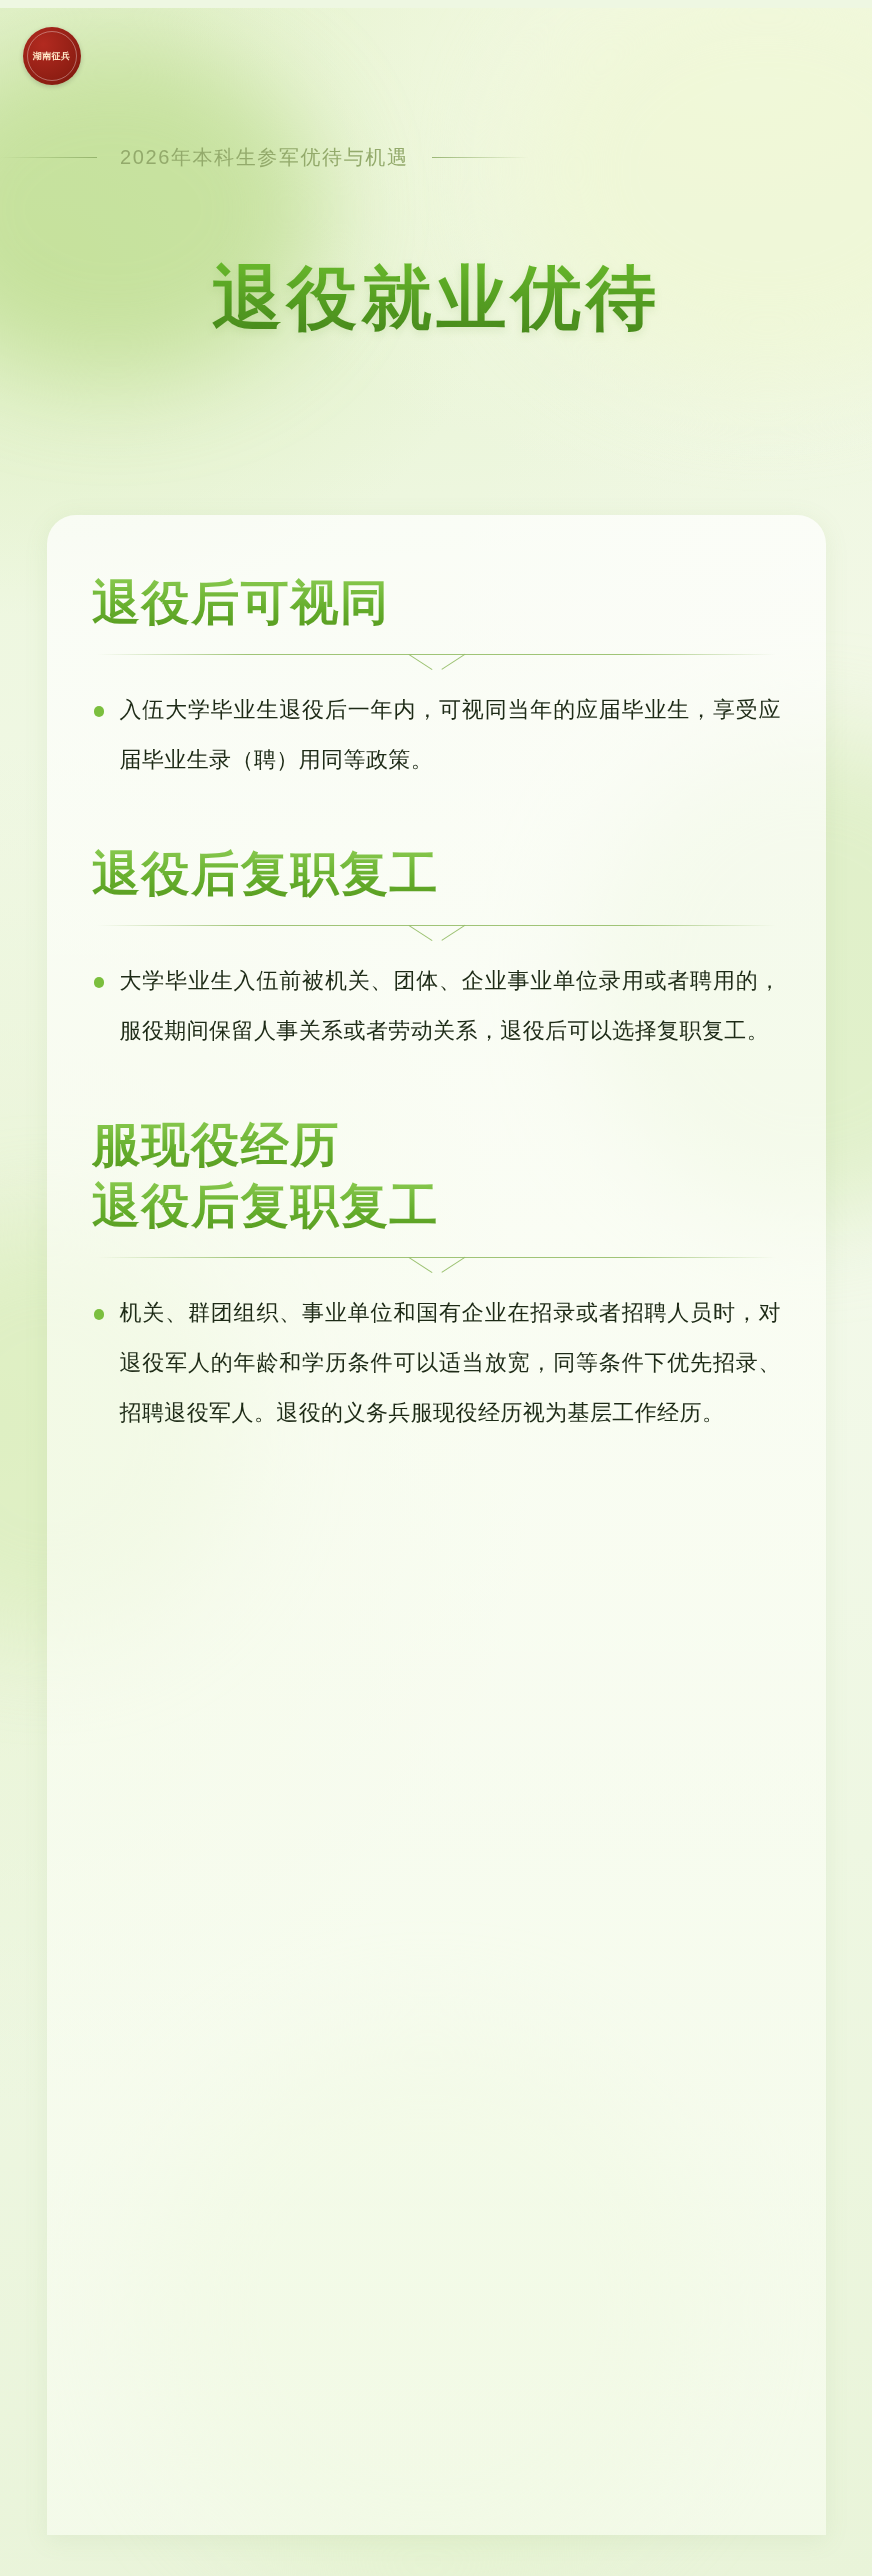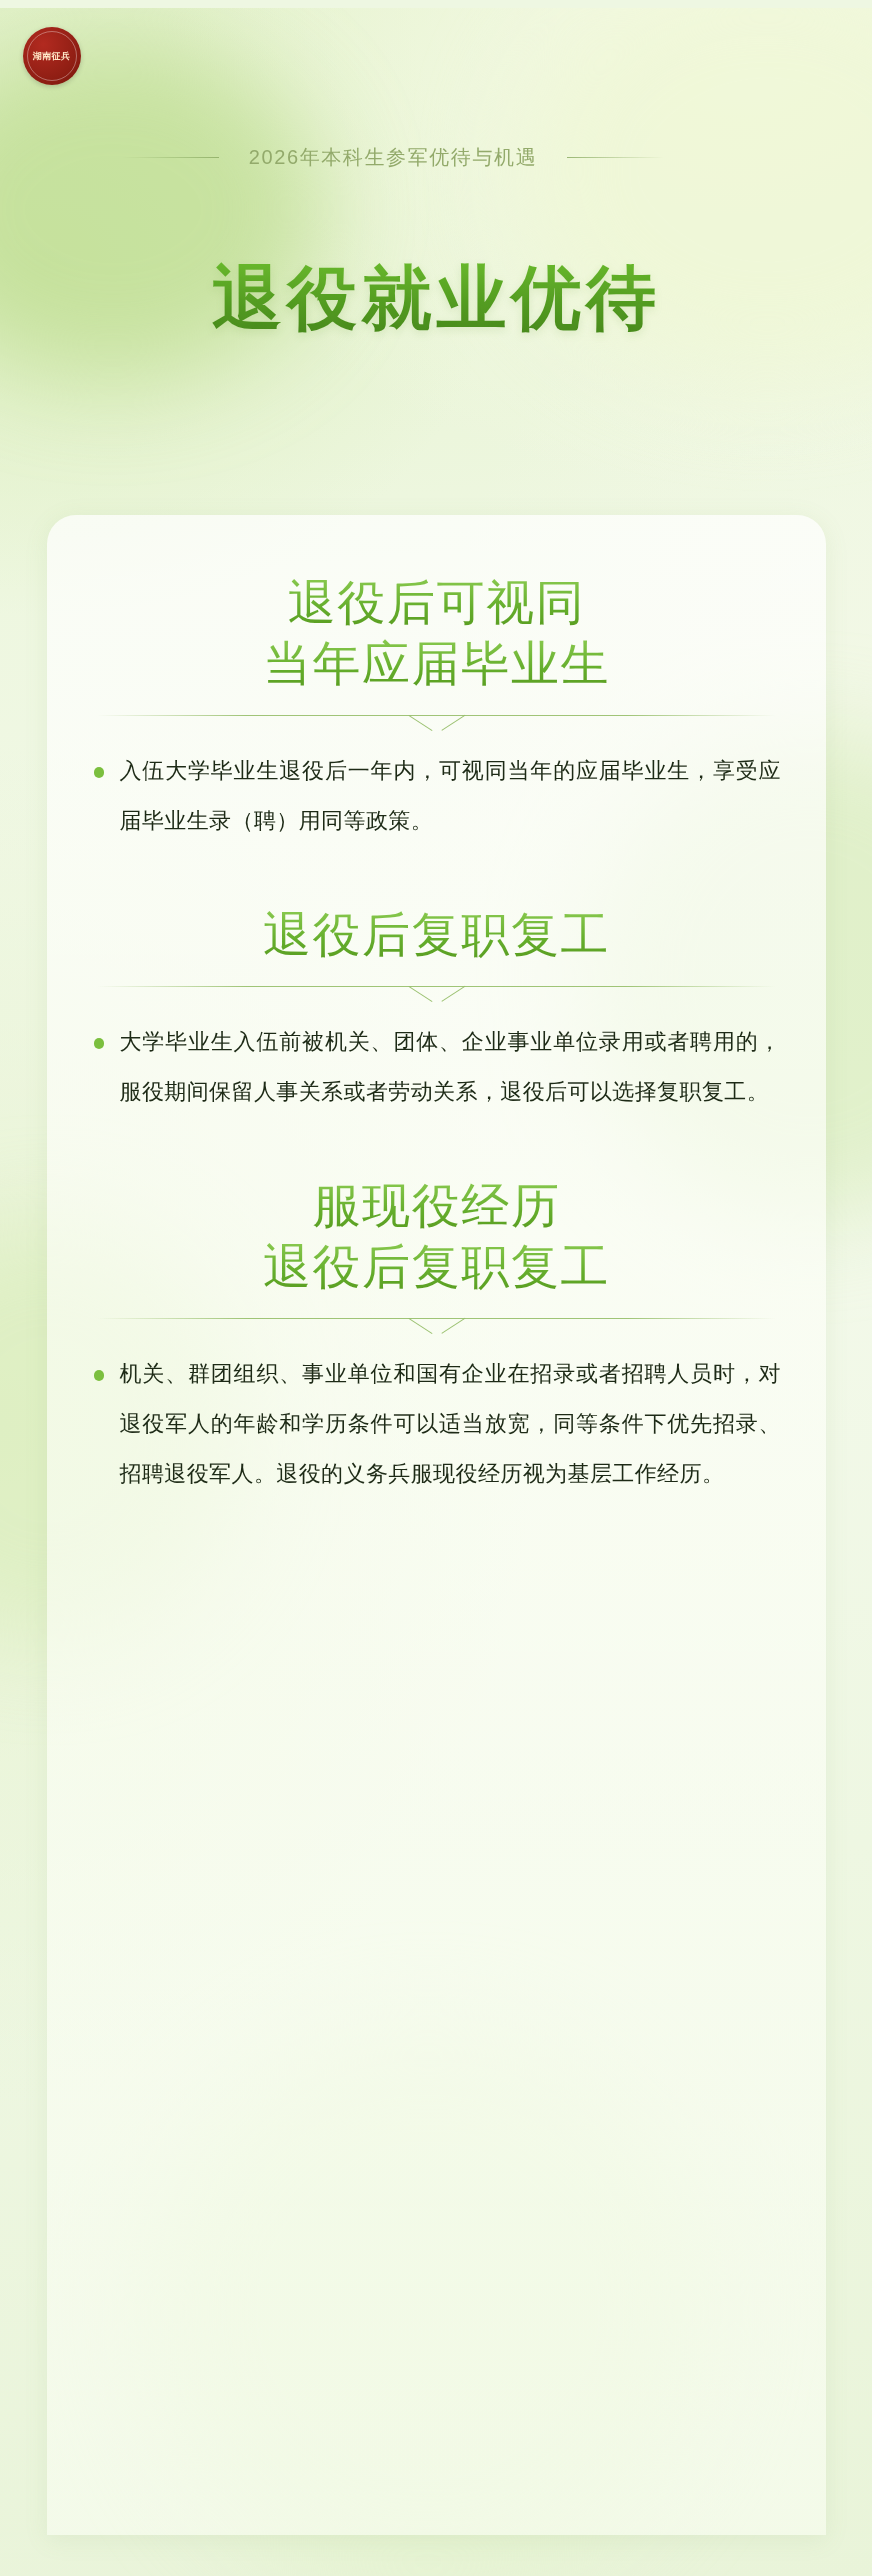--- a/index.html
+++ b/index.html
@@ -73,22 +73,21 @@
     font-family: "Liberation Serif", serif;
   }
 
   .subhead {
     position: absolute;
     top: 136px;
     left: 0;
     width: 786px;
     display: flex;
     align-items: center;
-    justify-content: center;
-    gap: 30px;
+    gap: 23px;
   }
   .subhead .rule {
     width: 97px;
     height: 0.8px;
     background: linear-gradient(90deg, rgba(150,180,110,0), rgba(140,172,100,0.85));
   }
   .subhead .rule.right {
     background: linear-gradient(90deg, rgba(140,172,100,0.85), rgba(150,180,110,0));
   }
   .subhead .sub-text {
@@ -127,23 +126,22 @@
     border-radius: 29px 29px 0 0;
     background: linear-gradient(180deg, rgba(255,255,255,0.72) 0%, rgba(253,255,248,0.66) 40%, rgba(250,254,243,0.6) 100%);
     box-shadow: 0 4.8px 24px rgba(120,160,90,0.10);
     box-sizing: border-box;
     padding: 57px 45px 0 45px;
   }
 
   .section { margin-bottom: 8px; }
 
   .section-title {
-    text-align: center;
     font-family: "Liberation Serif", serif;
-    font-weight: normal;
+    font-weight: bold;
     font-size: 48px;
     line-height: 61px;
     letter-spacing: 1.6px;
     color: #72b93a;
     background: linear-gradient(180deg, #8fce55 0%, #64ad2b 60%, #57991f 100%);
     -webkit-background-clip: text;
     background-clip: text;
     -webkit-text-fill-color: transparent;
   }
 
@@ -223,21 +221,20 @@
     <div class="sub-text">2026年本科生参军优待与机遇</div>
     <div class="rule right"></div>
   </div>
 
   <div class="main-title">退役就业优待</div>
 
   <div class="card">
 
     <div class="section">
       <div class="section-title">退役后可视同</div>
-      <div class="section-title">当年应届毕业生</div>
       <div class="divider">
         <div class="line"></div>
         <div class="chev"></div>
       </div>
       <div class="para">
         <span class="bullet"></span>
         <span>入伍大学毕业生退役后一年内，可视同当年的应届毕业生，享受应届毕业生录（聘）用同等政策。</span>
       </div>
     </div>
 

